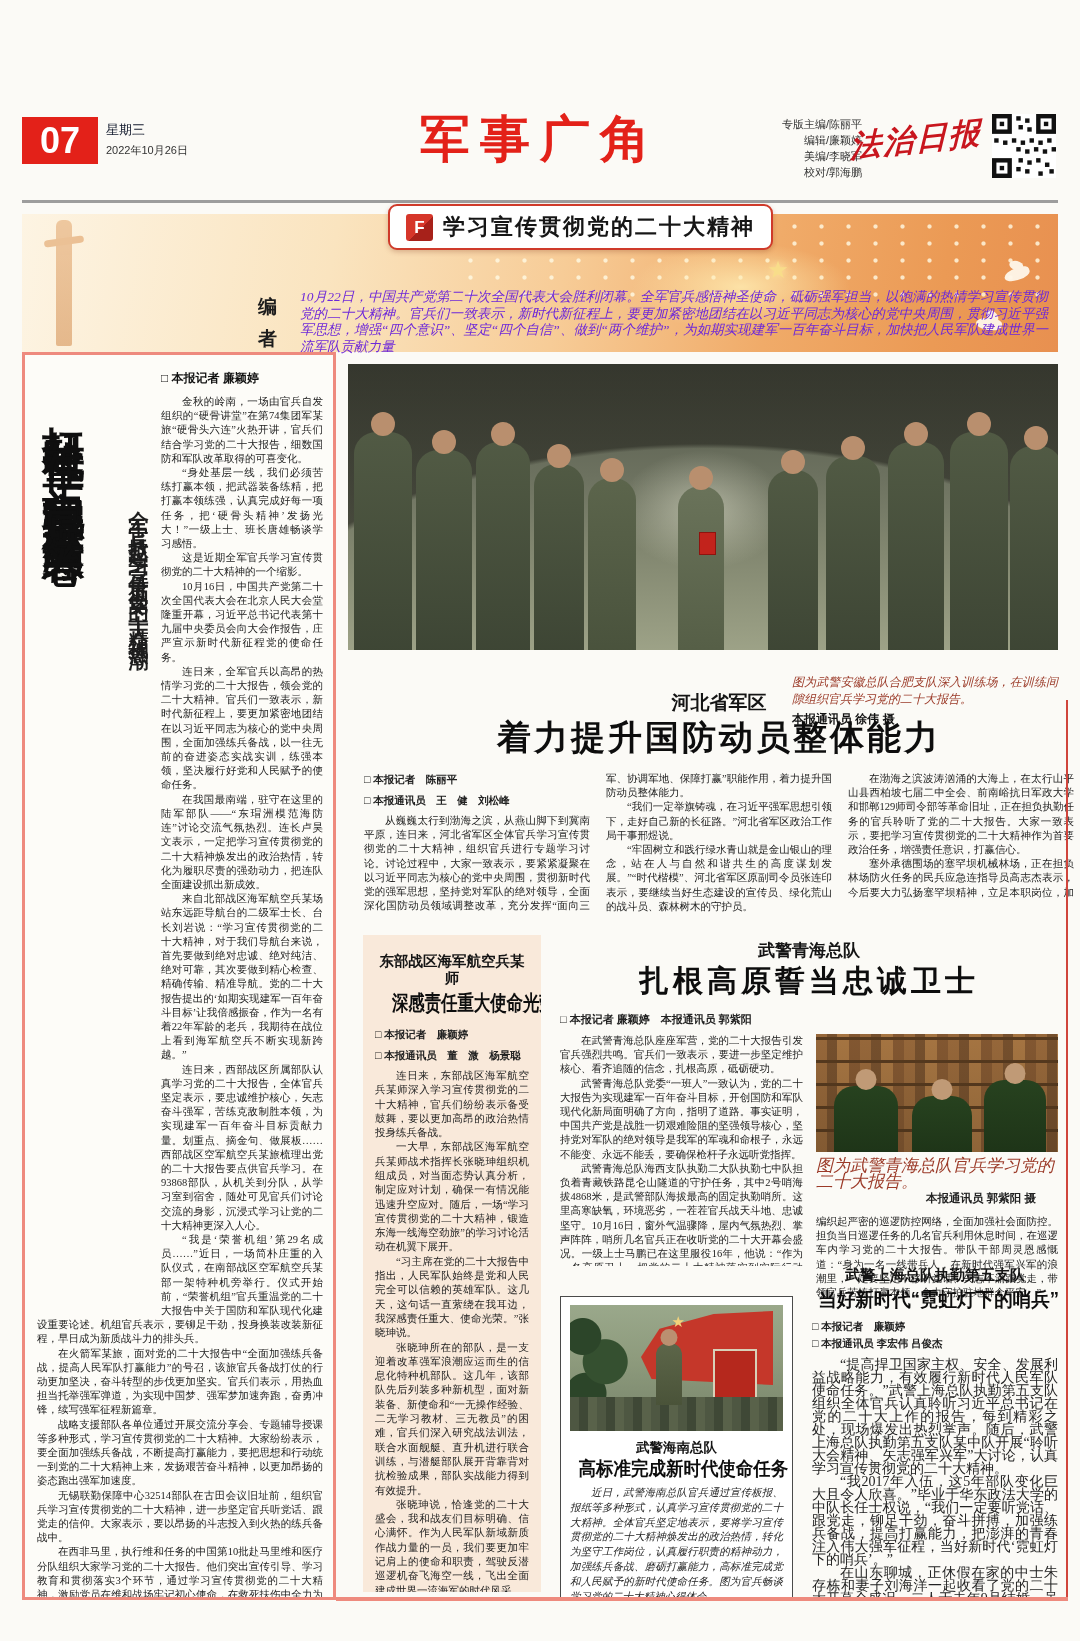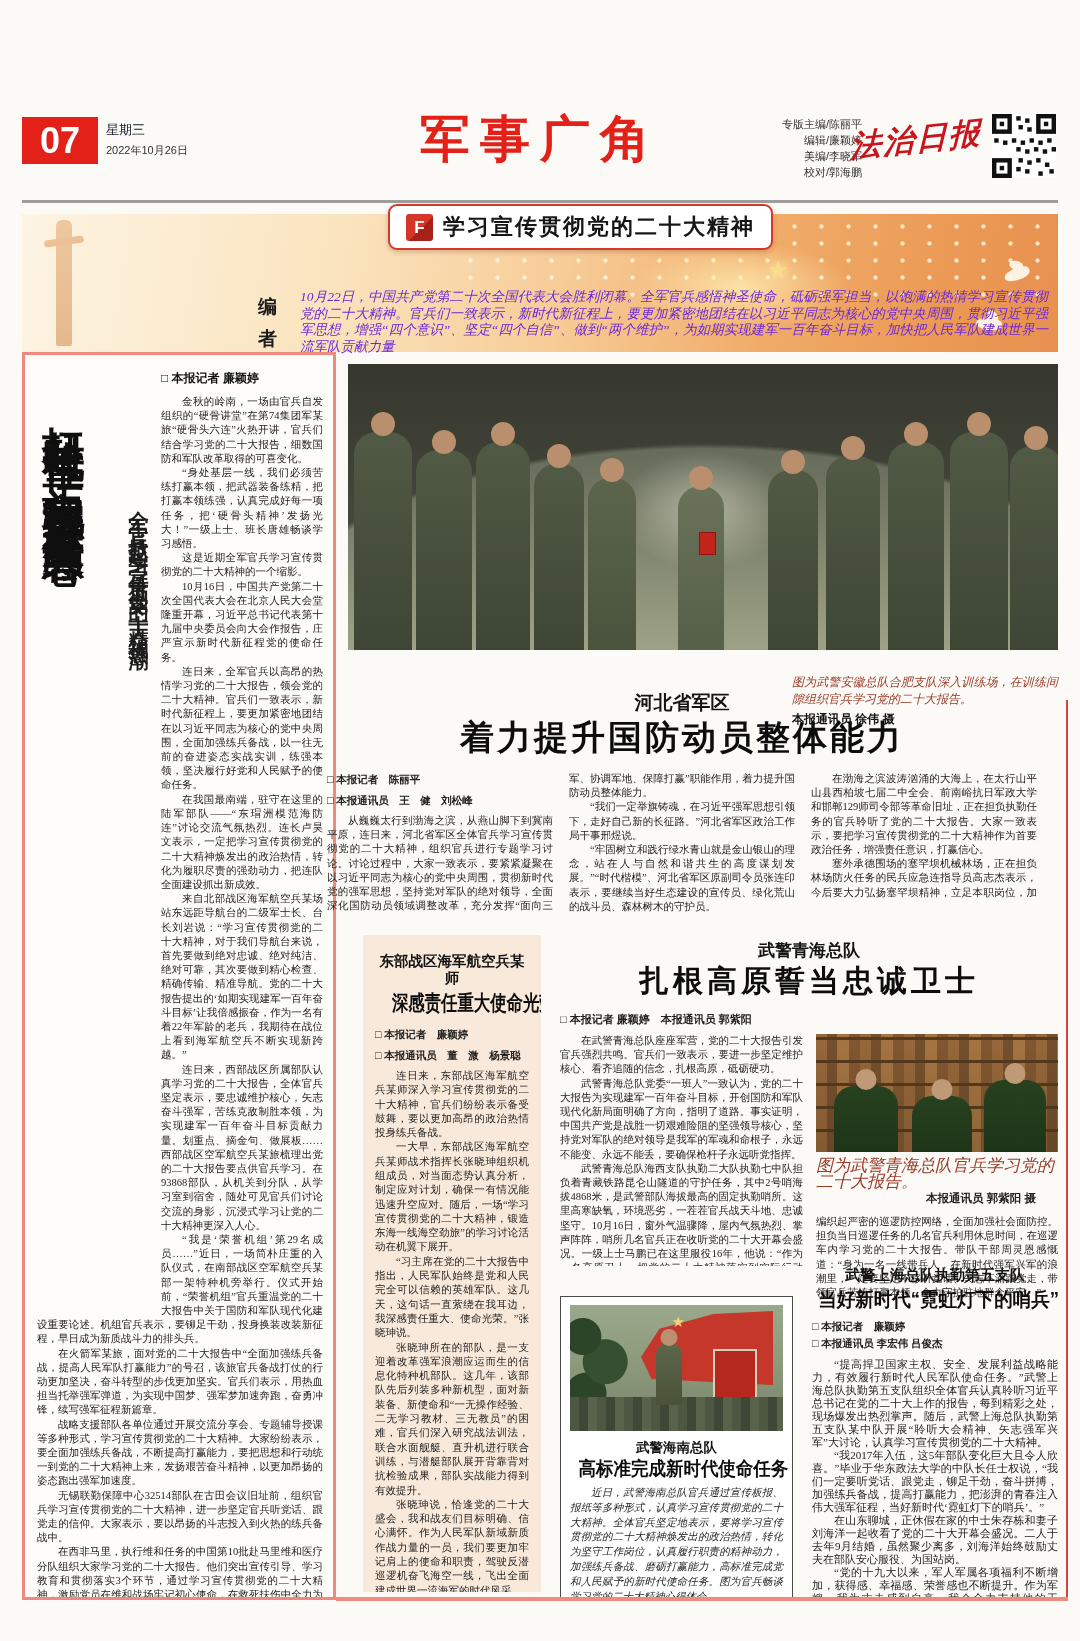--- a/index.html
+++ b/index.html
@@ -96,21 +96,21 @@
   .cap-text { font-style:italic; font-size:12px; line-height:17px; color:#9b3a28; text-align:justify; }
   .cap-credit { font:bold 12px/18px "Liberation Sans",sans-serif; color:#111; 
                 padding-right:14px; margin-top:2px; }
 
   
   .kicker { text-align:center; font:bold 19px/1.2 "Liberation Sans",sans-serif; color:#141414; }
   .headline { text-align:center; font:bold 34px/1.15 "Liberation Sans",sans-serif; color:#0d0d0d;
               letter-spacing:3px; margin-top:3px; }
 
   
-  .hebei { position:absolute; left:327px; top:692px; width:710px; }
+  .hebei { position:absolute; left:364px; top:692px; width:710px; }
   .hebei-cols { margin-top:15px; height:154px; column-count:3; column-gap:16px; overflow:hidden; }
 
   
   .dh { position:absolute; left:363px; top:935px; width:178px; height:657px; background:#f9e9da;
         padding:18px 12px 10px; overflow:hidden; }
   .dh .kicker { font-size:14.5px; }
   .dh .headline { font-size:21px; letter-spacing:0; white-space:nowrap; transform:scaleX(.78);
                   transform-origin:center; margin:3px 0 12px; }
   .dh .bodytext p.para { font-size:10.5px; line-height:14.3px; }
 
@@ -163,21 +163,21 @@
   .hn-text { font-style:italic; font-size:10.5px; line-height:14.8px; text-align:justify;
       text-indent:2em; color:#1f1f1f; }
 
   
   .sh { position:absolute; left:812px; top:1266px; width:246px; height:332px; overflow:hidden; }
   .sh .kicker { font-size:15px; }
   .sh .headline { font-size:19.5px; letter-spacing:0; white-space:nowrap; transform:scaleX(.95);
       transform-origin:center; margin:4px 0 0; }
   .sh .bodytext { margin-top:9px; }
   .sh .bodytext p.byline { margin-bottom:2px; }
-  .sh .bodytext p.para { font-size:11px; line-height:13px; }
+  .sh .bodytext p.para { font-size:14px; line-height:13px; }
   .sh .bodytext .paras { margin-top:7px; }
 
   
   .vline { position:absolute; left:1066px; top:700px; width:2px; height:900px; background:#d0453c; }
   .bline { position:absolute; left:336px; top:1597px; width:732px; height:4px; background:#ee8a7e; }
 </style>
 </head>
 <body>
 
 <div class="page">

